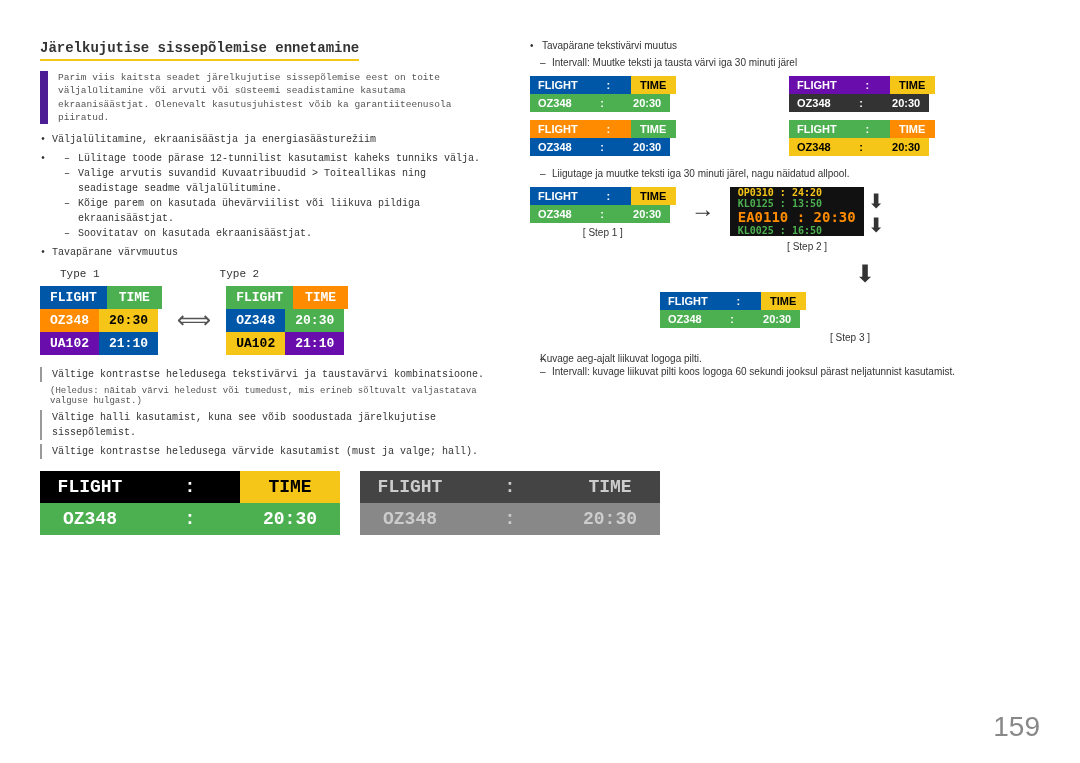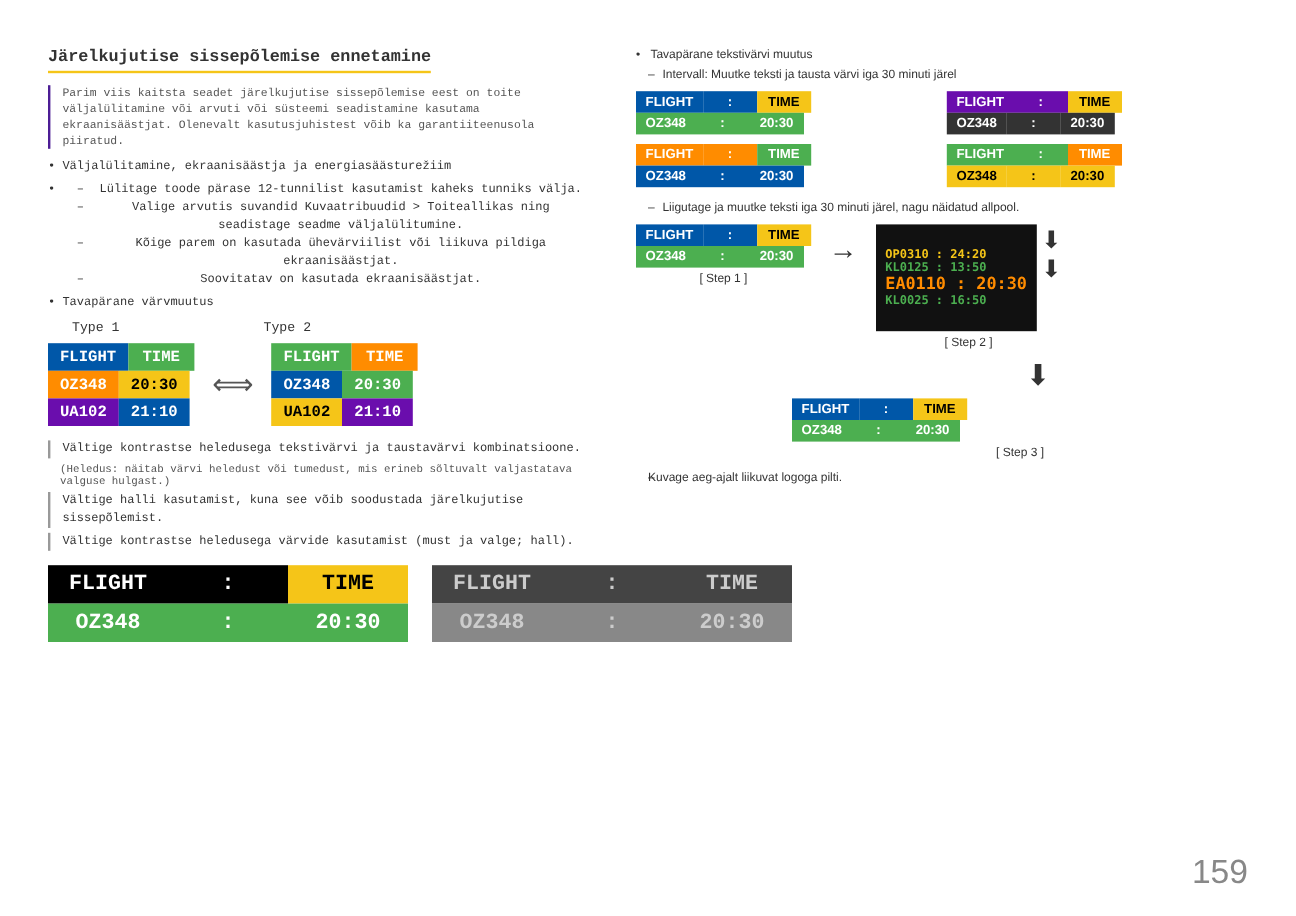--- a/index.html
+++ b/index.html
@@ -37,21 +37,21 @@
       padding-bottom: 3px;
       margin-bottom: 10px;
       display: inline-block;
     }
     .intro-text {
       font-size: 10px;
       color: #555;
       line-height: 1.5;
       margin-bottom: 8px;
       padding-left: 10px;
-      border-left: 2px solid #4c1d95;
+      border-left: 8px solid #4c1d95;
     }
     .bullet-list {
       list-style: none;
       padding: 0;
       margin-bottom: 8px;
     }
     .bullet-list > li {
       padding-left: 12px;
       position: relative;
       margin-bottom: 4px;
@@ -61,21 +61,20 @@
     }
     .bullet-list > li::before {
       content: "•";
       position: absolute;
       left: 0;
     }
     .sub-list {
       list-style: none;
       padding-left: 12px;
       margin-top: 2px;
-      text-align: center;
     }
     .sub-list li {
       padding-left: 14px;
       position: relative;
       font-size: 10px;
       line-height: 1.5;
     }
     .sub-list li::before {
       content: "–";
       position: absolute;
@@ -409,21 +408,21 @@
               <div class="cv-cell" style="background:#4caf50;color:#fff;font-size:11px;padding:3px 8px;">20:30</div>
             </div>
           </div>
           <div class="step-label">[ Step 1 ]</div>
         </div>
 
         <div style="font-size:24px;color:#333;padding-top:8px;">→</div>
 
         <div class="step-block" style="position:relative;">
           <div style="display:flex;align-items:flex-start;">
-            <div style="background:#111;padding:20px 8px;min-width:120px;">
+            <div style="background:#111;padding:0 8px;min-width:120px;">
               <div style="font-size:10px;font-weight:bold;font-family:monospace;color:#f5c518;">OP0310 : 24:20</div>
               <div style="font-size:10px;font-weight:bold;font-family:monospace;color:#4caf50;">KL0125 : 13:50</div>
               <div style="font-size:14px;font-weight:bold;font-family:monospace;color:#ff8c00;">EA0110 : 20:30</div>
               <div style="font-size:10px;font-weight:bold;font-family:monospace;color:#4caf50;">KL0025 : 16:50</div>
             </div>
 
             <div style="display:flex;flex-direction:column;padding-left:4px;padding-top:2px;">
               <div style="font-size:20px;line-height:1.2;color:#333;">⬇</div>
               <div style="font-size:20px;line-height:1.2;color:#333;">⬇</div>
             </div>
@@ -450,17 +449,18 @@
           </div>
         </div>
         <div class="step-label" style="text-align:center;width:100%;">[ Step 3 ]</div>
       </div>
     </div>
 
     <div style="margin-top:10px;">
       <div class="right-sub" style="padding-left:10px;">
         <span>Kuvage aeg-ajalt liikuvat logoga pilti.</span>
       </div>
+      <div class="right-sub">Intervall: kuvage liikuvat pilti koos logoga 60 sekundi jooksul pärast neljatunnist kasutamist.</div>
     </div>
   </div>
 </div>
 
 <div class="page-number">159</div>
 
 </body></html>

